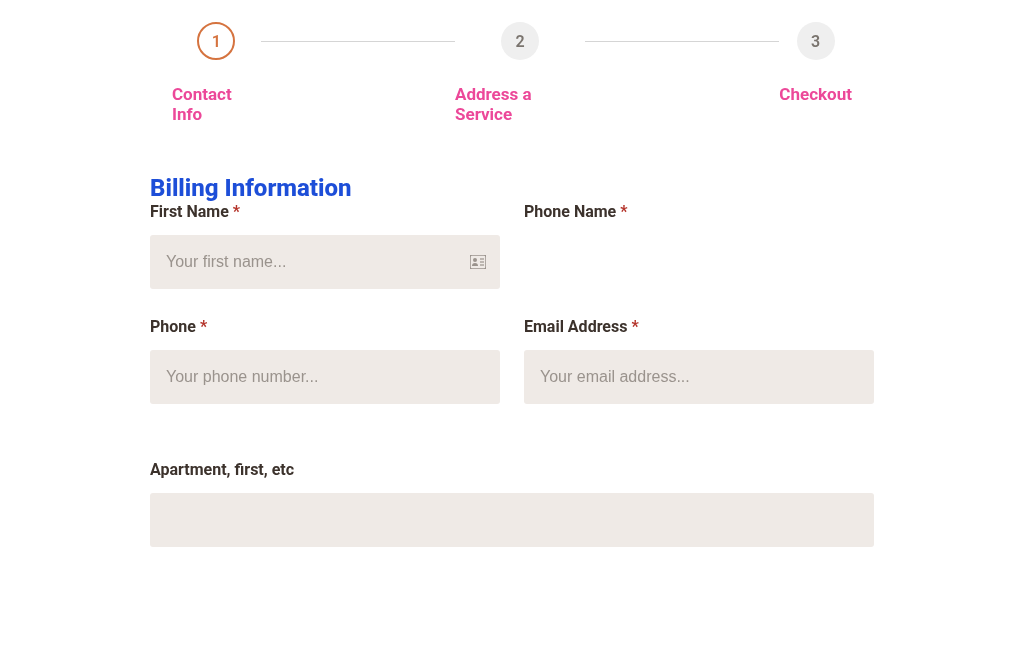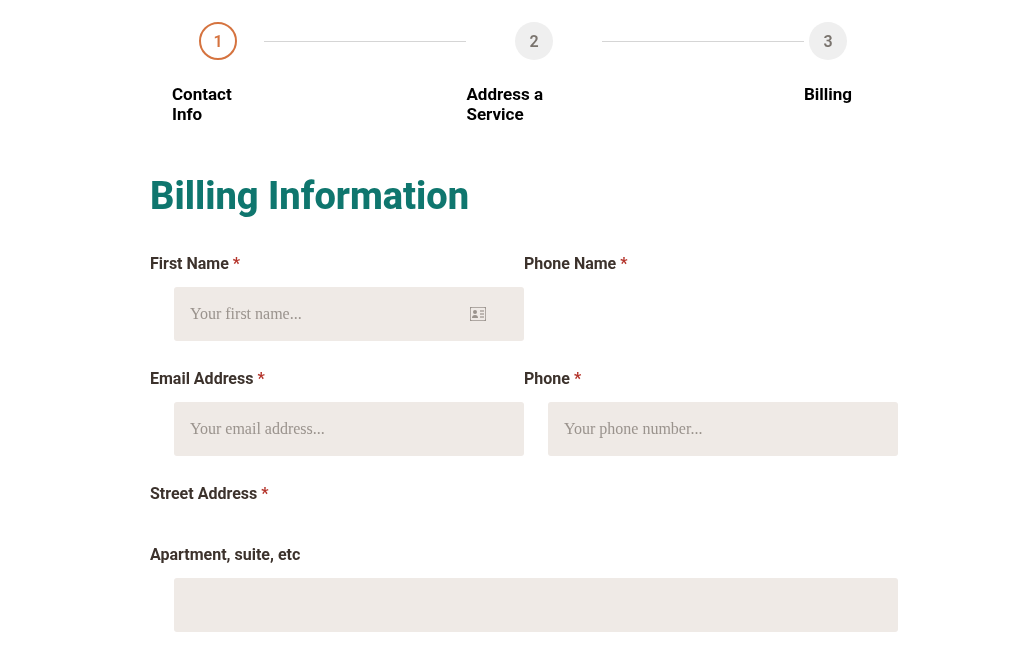--- a/index.html
+++ b/index.html
@@ -46,37 +46,36 @@
       color: #d5733f;
     }
     .step-circle.inactive {
       background: #efefef;
       color: #7a746e;
     }
     .step-label {
       margin-top: 24px;
       font-size: 17px;
       font-weight: 700;
-      color: #000000;
+      color: #ec4899;
     }
     .step-line {
       width: 206px;
       height: 1px;
       background: #d5d5d5;
       margin-top: 19px;
     }
     .form-container {
       padding: 0 150px;
       margin-top: 50px;
     }
     .form-title {
-      font-size: 38px;
+      font-size: 24px;
       font-weight: 800;
-      color: #0f766e;
-      margin-bottom: 36px;
+      color: #1d4ed8;
     }
     .form-row {
       display: flex;
       gap: 24px;
       margin-bottom: 28px;
       justify-content: center;
     }
     .form-group {
       flex: 1;
       display: flex;
@@ -98,22 +97,21 @@
       position: relative;
     }
     .form-input {
       width: 100%;
       background: #efeae6;
       border: none;
       padding: 18px 16px;
       font-size: 16px;
       color: #3c322c;
       border-radius: 3px;
-      font-family: Liberation Serif, serif;
-      margin-left: 24px;
+      font-family: Liberation Sans, sans-serif;
     }
     .form-input::placeholder {
       color: #9a938d;
     }
     .input-icon {
       position: absolute;
       right: 14px;
       top: 50%;
       transform: translateY(-50%);
       width: 16px;
@@ -131,21 +129,21 @@
     <div class="step-label">Contact Info</div>
   </div>
   <div class="step-line"></div>
   <div class="step">
     <div class="step-circle inactive">2</div>
     <div class="step-label">Address a Service</div>
   </div>
   <div class="step-line"></div>
   <div class="step">
     <div class="step-circle inactive">3</div>
-    <div class="step-label">Billing</div>
+    <div class="step-label">Checkout</div>
   </div>
 </div>
 
 <div class="form-container">
   <h1 class="form-title">Billing Information</h1>
 
   <div class="form-row">
     <div class="form-group">
       <label class="form-label">
         <span>First Name</span> <span class="required">*</span>
@@ -165,47 +163,44 @@
     <div class="form-group">
       <label class="form-label">
         <span>Phone Name</span> <span class="required">*</span>
       </label>
     </div>
   </div>
 
   <div class="form-row">
     <div class="form-group">
       <label class="form-label">
+        <span>Phone</span> <span class="required">*</span>
+      </label>
+      <div class="input-wrapper">
+        <input type="tel" class="form-input" placeholder="Your phone number..." style="">
+      </div>
+    </div>
+    <div class="form-group">
+      <label class="form-label">
         <span>Email Address</span> <span class="required">*</span>
       </label>
       <div class="input-wrapper">
         <input type="email" class="form-input" placeholder="Your email address..." style="">
       </div>
     </div>
-    <div class="form-group">
-      <label class="form-label">
-        <span>Phone</span> <span class="required">*</span>
-      </label>
-      <div class="input-wrapper">
-        <input type="tel" class="form-input" placeholder="Your phone number..." style="">
-      </div>
-    </div>
   </div>
 
   <div class="form-row">
     <div class="form-group full">
-      <label class="form-label">
-        <span>Street Address</span> <span class="required">*</span>
-      </label>
     </div>
   </div>
 
   <div class="form-row">
     <div class="form-group full">
       <label class="form-label">
-        <span>Apartment, suite, etc</span>
+        <span>Apartment, first, etc</span>
       </label>
       <div class="input-wrapper">
         <input type="text" class="form-input" placeholder="" style="">
       </div>
     </div>
   </div>
 </div>
 
 </body></html>

